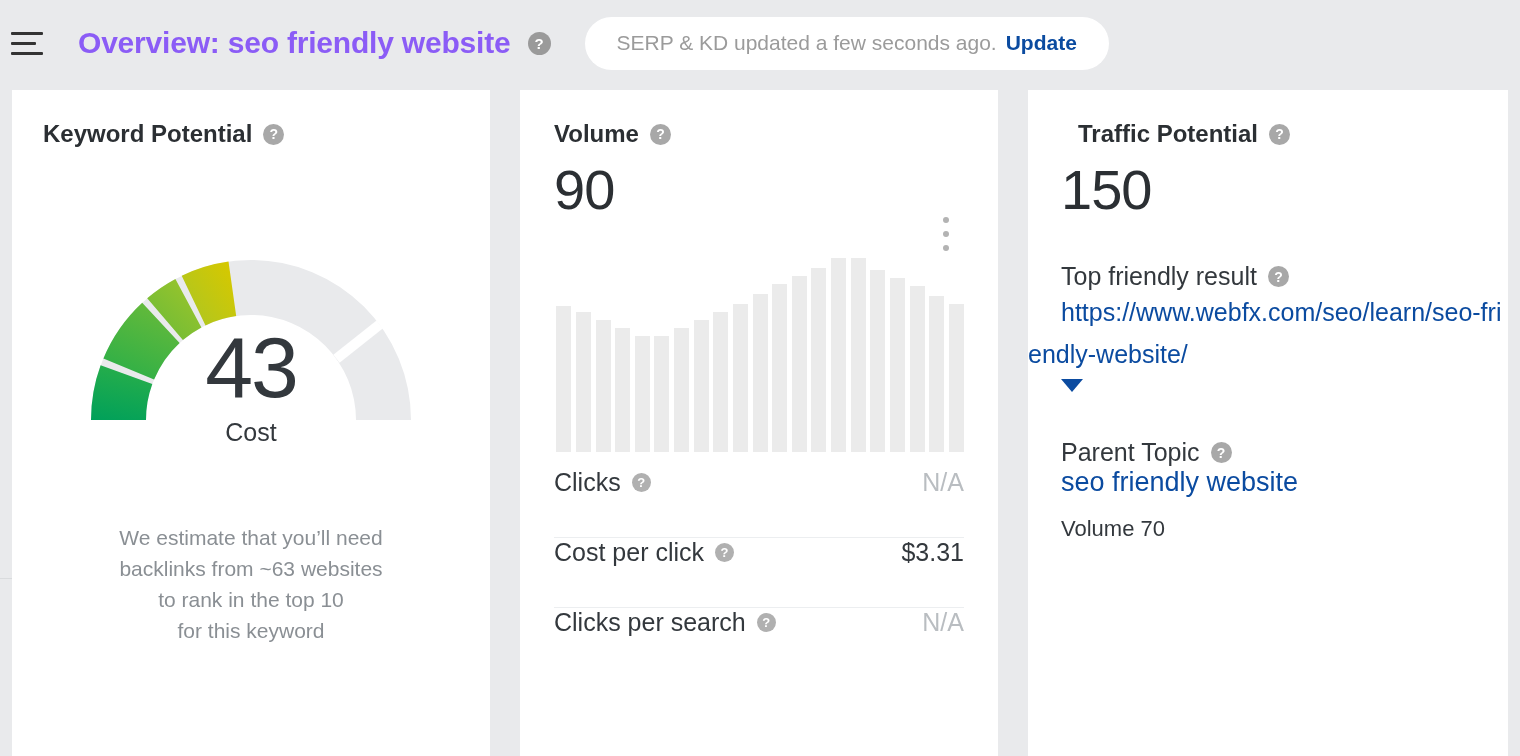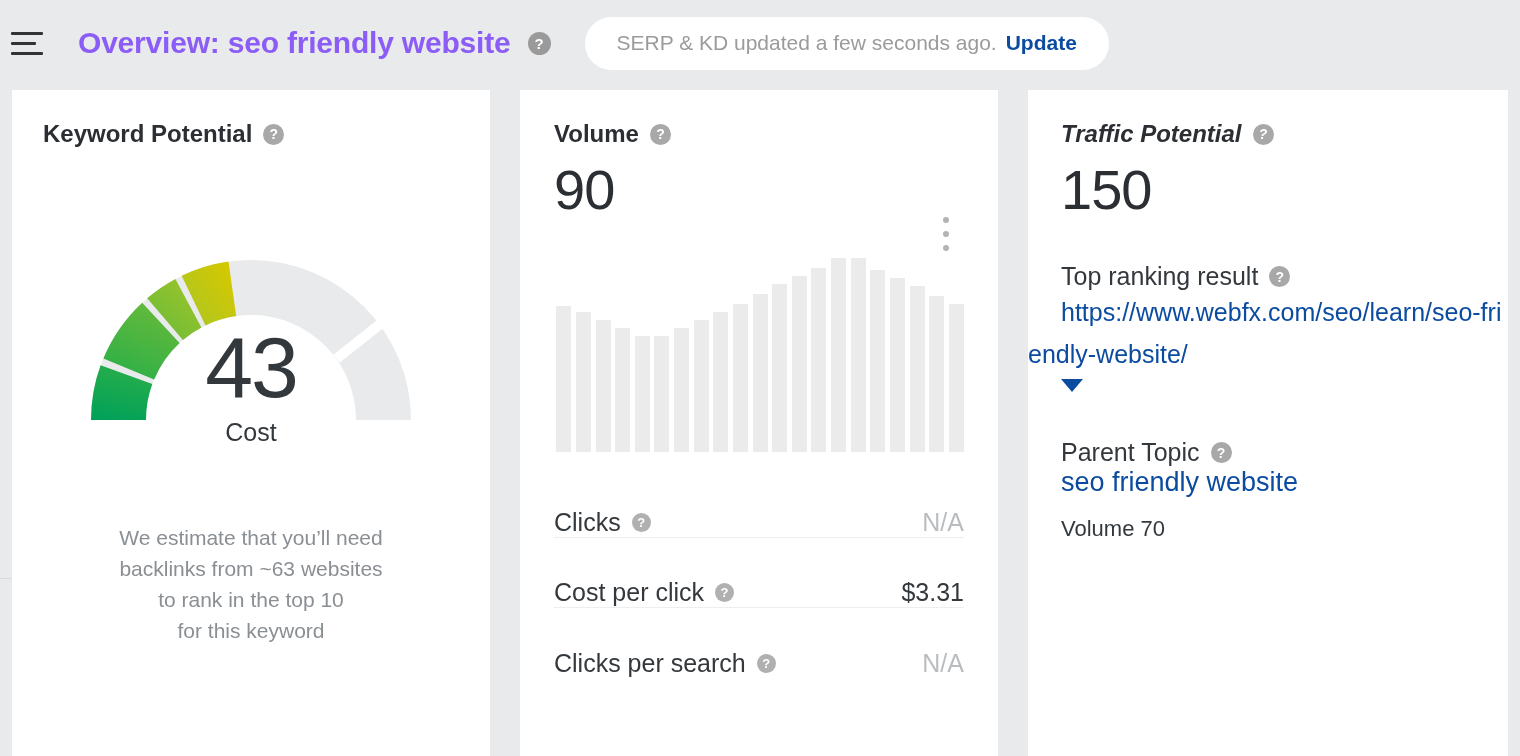--- a/index.html
+++ b/index.html
@@ -59,21 +59,21 @@
   #card-kd   { left: 12px;   width: 478px; }
   #card-vol  { left: 520px;  width: 478px; }
   #card-tp   { left: 1028px; width: 480px; }
 
   .card-title {
     font-size: 24px; font-weight: bold; color: #2b2f33;
     display: flex; align-items: center; gap: 11px;
   }
   #card-kd .card-title  { margin: 30px 0 0 31px; }
   #card-vol .card-title { margin: 30px 0 0 34px; }
-  #card-tp .card-title  { margin: 30px 0 0 33px; font-style: italic; }
+  #card-tp .card-title  { margin: 30px 0 0 50px; }
 
   .kebab {
     position: absolute; right: 40px; top: 127px;
     width: 24px; height: 34px; display:flex; flex-direction: column;
     justify-content: space-between; align-items: center; cursor: pointer;
   }
   .kebab i { display:block; width: 6px; height: 6px; border-radius: 50%; background: #b3b3b3; }
 
   
   .gauge-wrap { position: relative; width: 478px; height: 300px; margin-top: 22px; }
@@ -97,21 +97,21 @@
   }
   .bars {
     position: relative; margin: 32px 0 0 34px; width: 412px; height: 200px;
     display: flex; align-items: flex-end; gap: 0;
   }
   .bar-slot { flex: 1 1 0; height: 100%; display: flex; align-items: flex-end; justify-content: center; }
   .bar { width: 15px; background: #ebebeb; }
 
   .metrics { margin: 16px 34px 0 34px; }
   .metric-row {
-    height: 70px; display: flex; align-items: flex-end; justify-content: space-between;
+    height: 70px; display: flex; align-items: flex-start; justify-content: space-between;
     border-bottom: 1px solid #eceef0;
   }
   .metric-row:last-child { border-bottom: none; }
   .metric-name { display: flex; align-items: center; gap: 11px; font-size: 25px; color: #33383d; }
   .metric-val { font-size: 25px; color: #33383d; }
   .metric-val.na { color: #b9bdc1; }
 
   
   .tp-number {
     font-size: 56px; color: #2b2f33; margin: 12px 0 0 33px; line-height: 1.08;
@@ -324,21 +324,21 @@
 
 <div class="card" id="card-tp">
   <div class="card-title">
     <span>Traffic Potential</span>
     <span class="help-icon md">?</span>
   </div>
 
   <div class="tp-number">150</div>
 
   <div class="tp-sublabel">
-    <span>Top ranking result</span>
+    <span>Top friendly result</span>
     <span class="help-icon md">?</span>
   </div>
 
   <a class="tp-url">https://www.webfx.com/seo/learn/seo-friendly-website/</a>
 
   <div class="tp-caret"></div>
 
   <div class="tp-parent-label">
     <span>Parent Topic</span>
     <span class="help-icon md">?</span>

